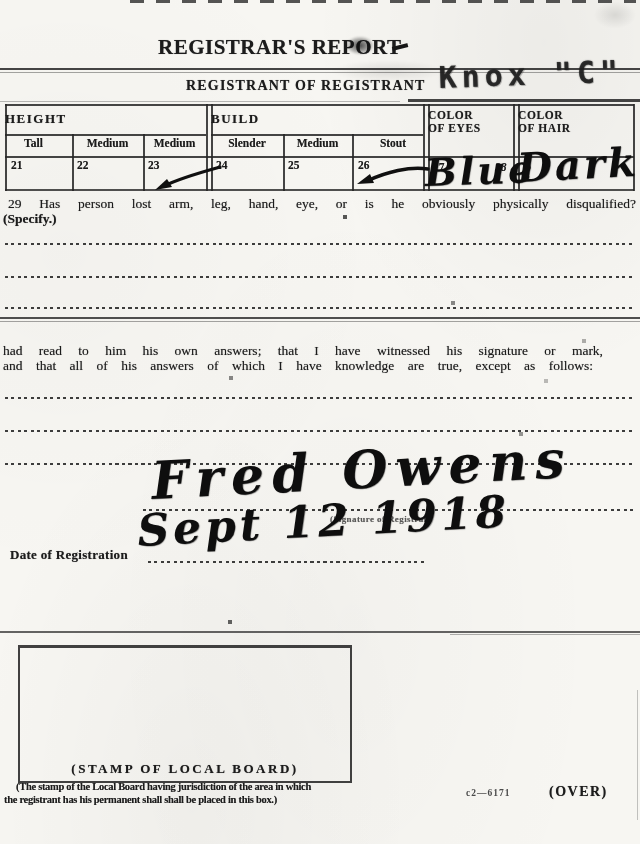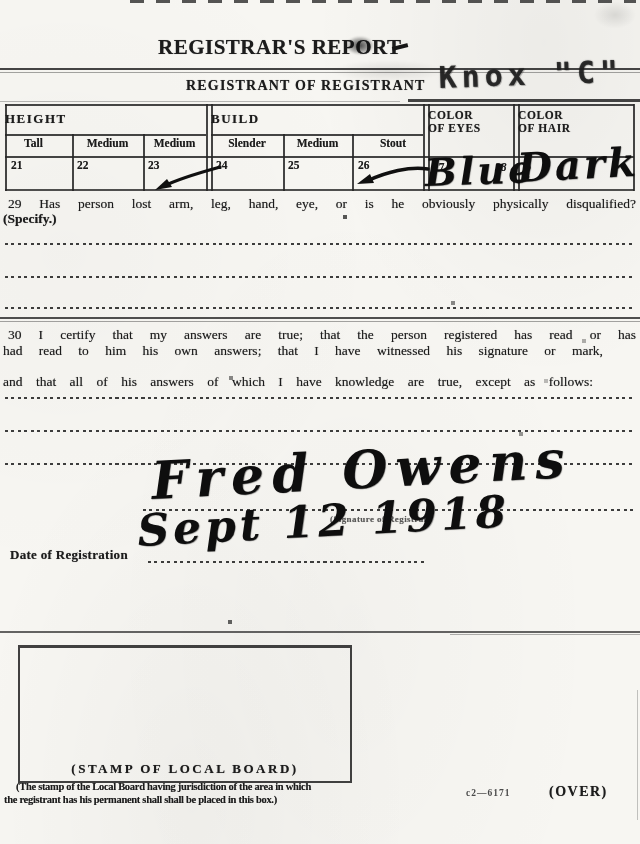--- a/index.html
+++ b/index.html
@@ -145,26 +145,22 @@
   </div>
   <div class="abs printed" style="left:3px;top:211px;font-size:13.5px;">(Specify.)</div>
 
   <div class="dotline" style="left:5px;top:243px;width:630px;"></div>
   <div class="dotline" style="left:5px;top:276px;width:630px;"></div>
   <div class="dotline" style="left:5px;top:307px;width:630px;"></div>
 
   <div class="hline" style="left:0;top:317px;width:640px;height:2px;opacity:.8;"></div>
   <div class="hline" style="left:0;top:320.5px;width:640px;height:1px;opacity:.4;"></div>
 
-  <div class="qline" style="left:8px;top:327px;width:628px;">
-    <span>30</span>
-    <span>I certify that my answers are true; that the person registered has read or has</span>
-  </div>
   <div class="qline" style="left:3px;top:342.5px;width:600px;">had read to him his own answers; that I have witnessed his signature or mark,</div>
-  <div class="qline" style="left:3px;top:358px;width:590px;margin-top:16px;">and that all of his answers of which I have knowledge are true, except as follows:</div>
+  <div class="qline" style="left:3px;top:358px;width:590px;">and that all of his answers of which I have knowledge are true, except as follows:</div>
 
   <div class="dotline" style="left:5px;top:397px;width:630px;"></div>
   <div class="dotline" style="left:5px;top:430px;width:630px;"></div>
   <div class="dotline" style="left:5px;top:463px;width:630px;"></div>
 
   <div class="hand" style="left:150px;top:450px;font-size:52px;letter-spacing:8px;transform:rotate(-3deg);">Fred Owens</div>
   <div class="dotline" style="left:143px;top:509px;width:492px;"></div>
   <div class="abs printed" style="left:330px;top:514px;font-size:9px;opacity:.72;letter-spacing:.4px;">(Signature of Registrar)</div>
 
   <div class="abs printed" style="left:10px;top:547px;font-size:13px;letter-spacing:.3px;">Date of Registration</div>

